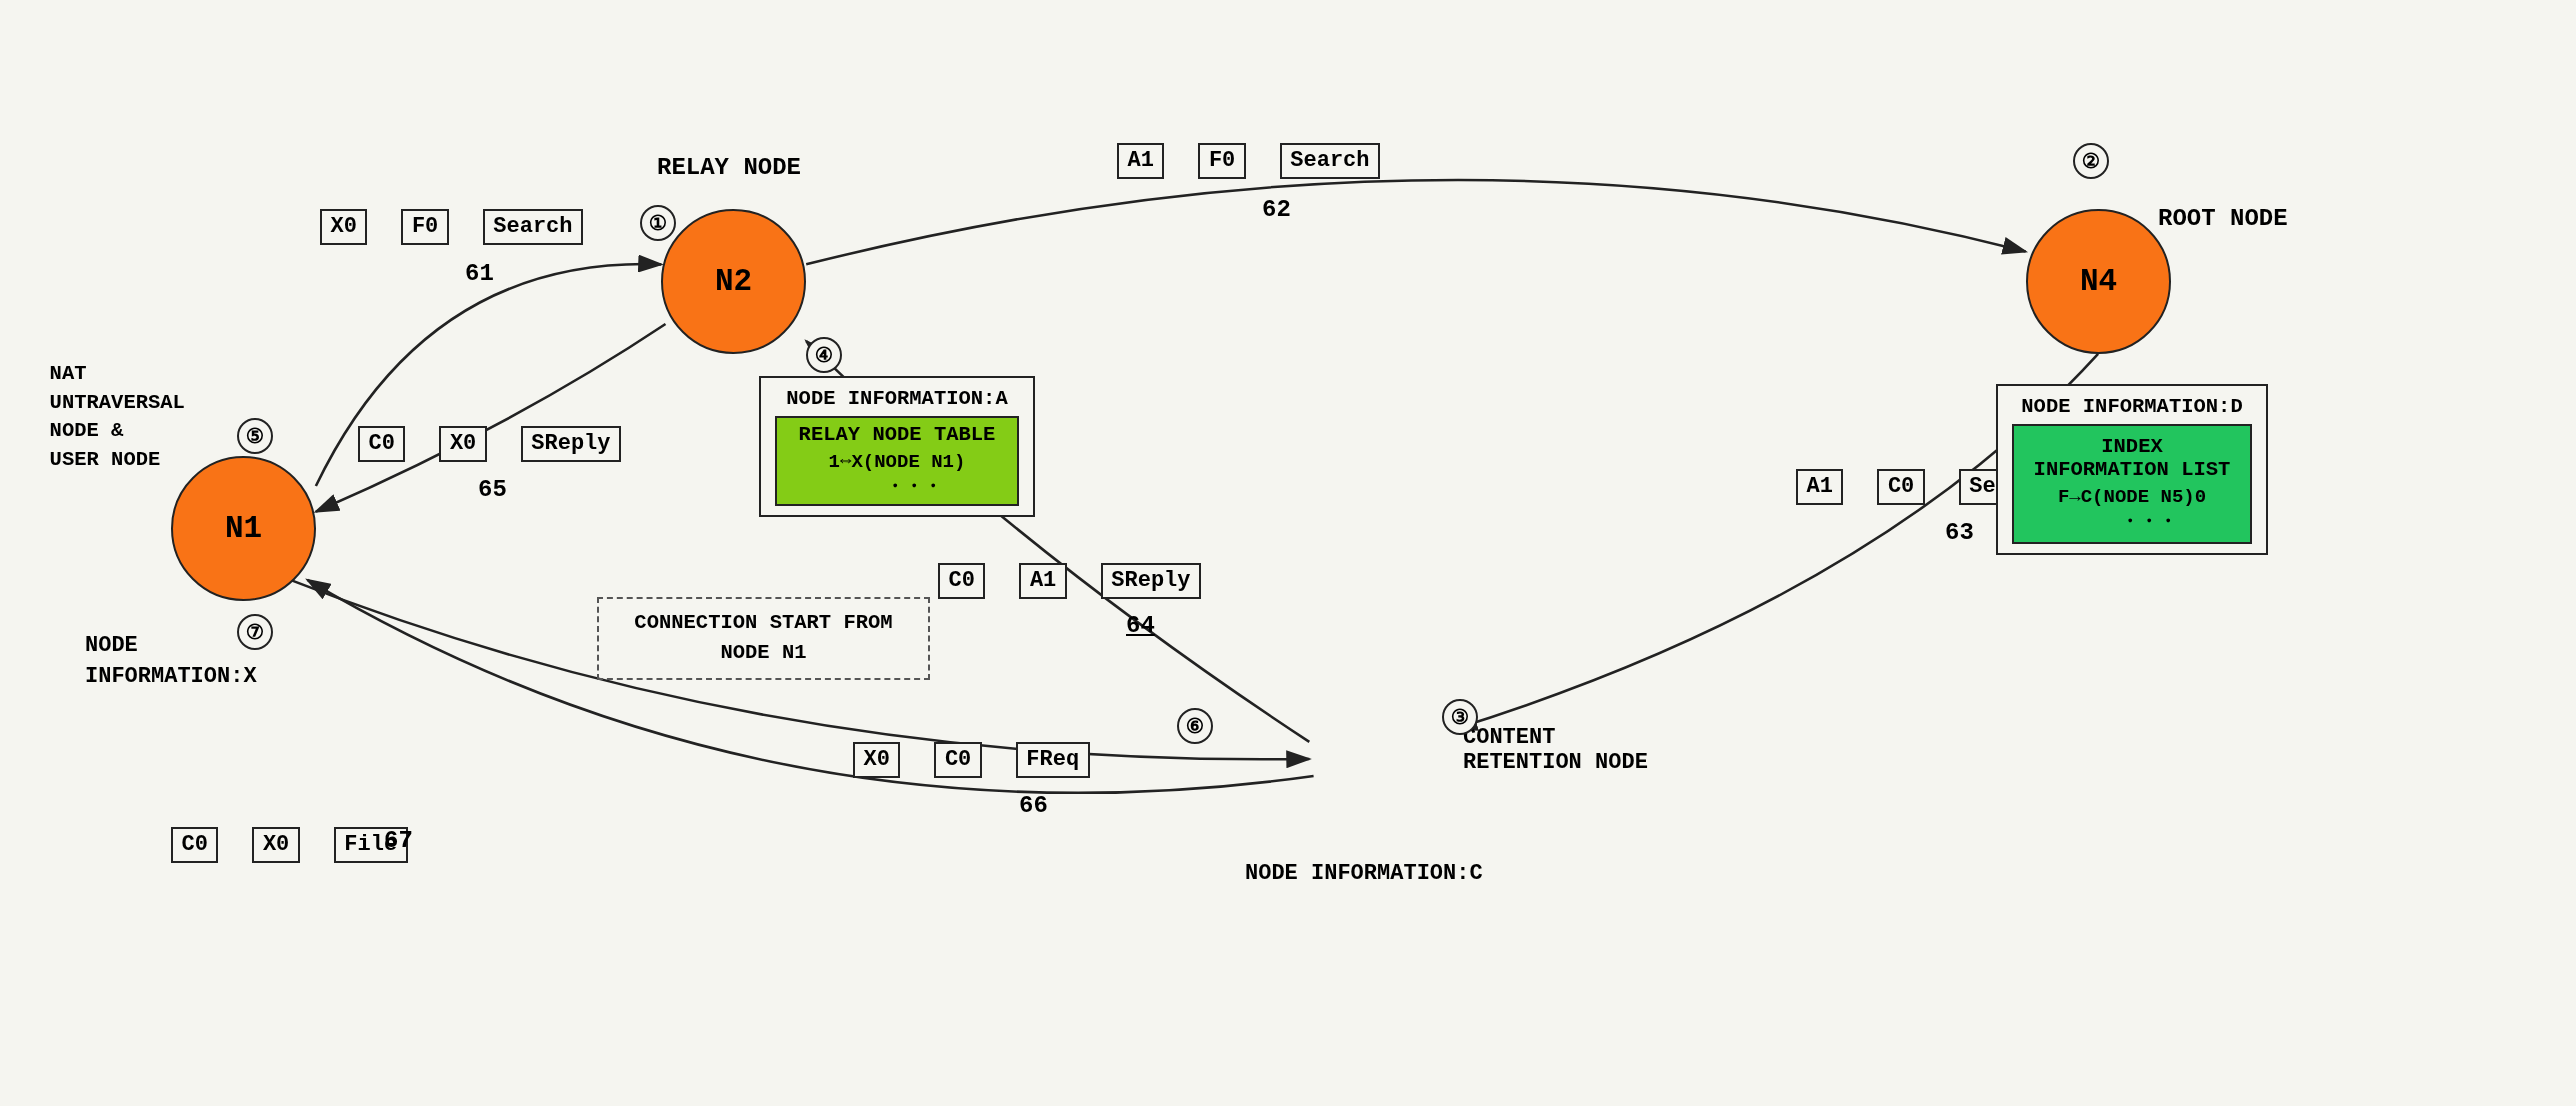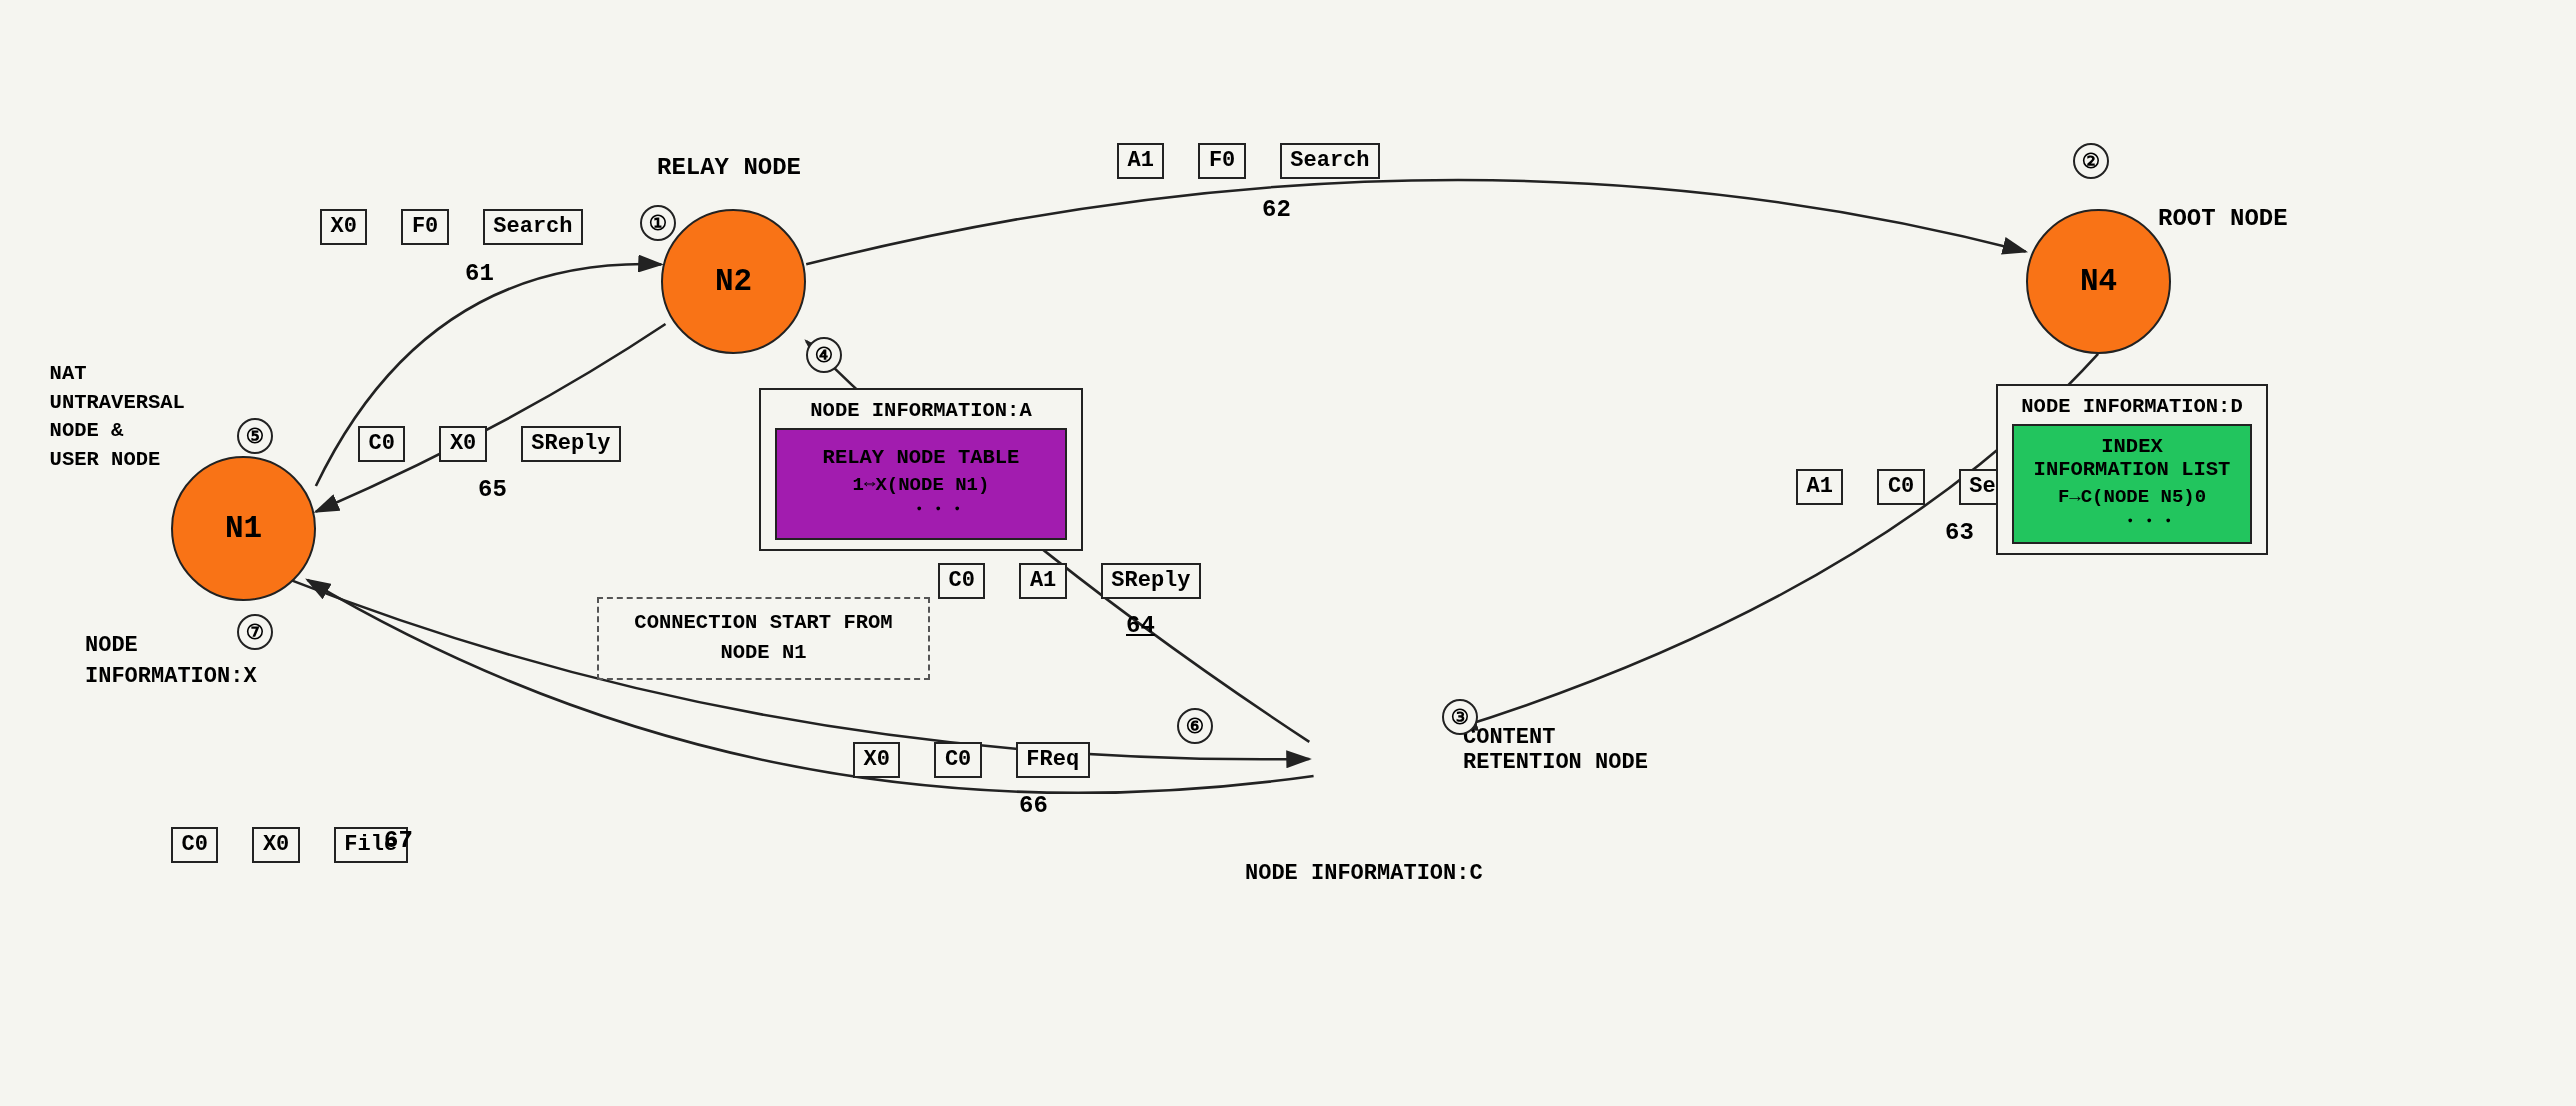--- a/index.html
+++ b/index.html
@@ -219,23 +219,23 @@
 
   <div class="packet-box" style="left:171px; top:827px;">
     <div class="packet-cell">C0</div>
     <div class="packet-cell">X0</div>
     <div class="packet-cell">File</div>
   </div>
   <div class="packet-num" style="left:384px; top:827px;">
     <span>67</span>
   </div>
 
-  <div class="info-box" style="left:759px; top:388px; width:324px;">
+  <div class="info-box" style="left:759px; top:376px; width:276px;">
     <div style="font-size:20.5px; margin-bottom:6.8px;">NODE INFORMATION:A</div>
-    <div style="border:2.1px solid #222; padding:16px 12px; background:#a21caf;">
+    <div style="border:2.1px solid #222; padding:5px 12px; background:#84cc16;">
       <div style="font-size:20.5px; margin-bottom:5.1px;">RELAY NODE TABLE</div>
       <div style="font-size:19px;">1⇔X(NODE N1)<br>&nbsp;&nbsp;&nbsp;・・・</div>
     </div>
   </div>
 
   <div class="info-box" style="left:1996px; top:384px; width:272px;">
     <div style="font-size:20.5px; margin-bottom:6.8px;">NODE INFORMATION:D</div>
     <div style="border:2.1px solid #222; padding:8.5px 12px; background:#22c55e;">
       <div style="font-size:20.5px; margin-bottom:5.1px;">INDEX<br>INFORMATION LIST</div>
       <div style="font-size:19px;">F→C(NODE N5)0<br>&nbsp;&nbsp;&nbsp;・・・</div>

